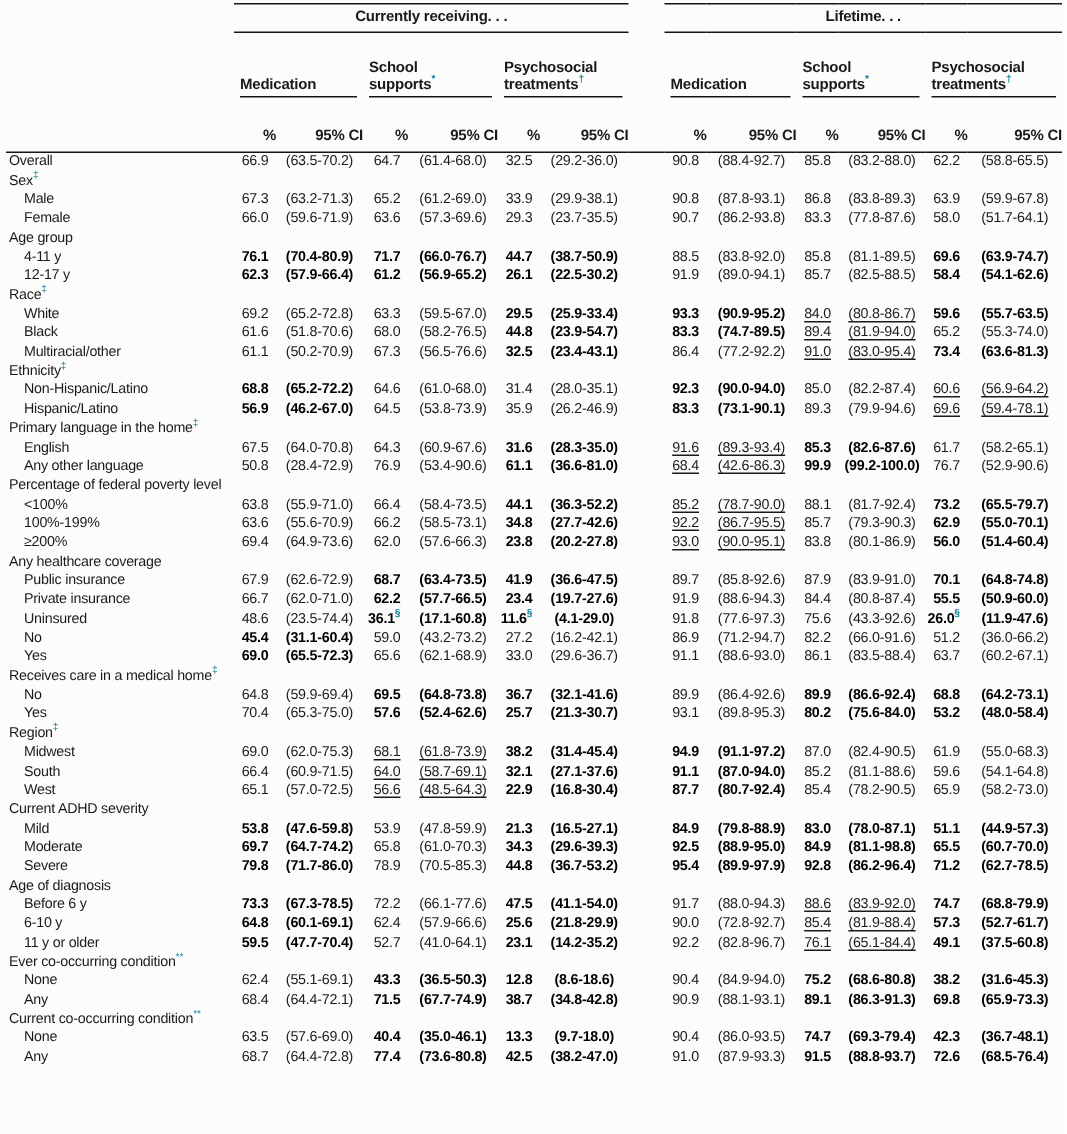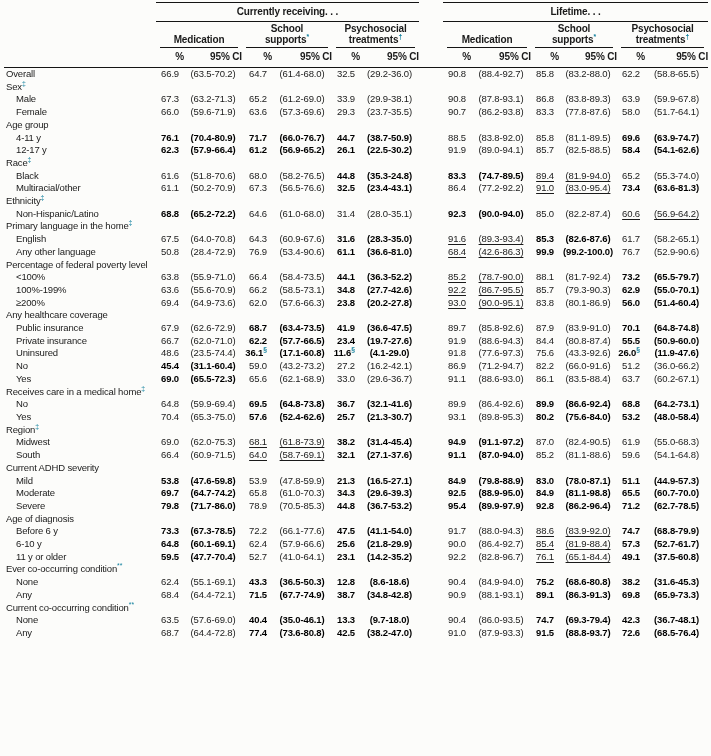--- a/index.html
+++ b/index.html
@@ -5,22 +5,22 @@
   html,body{margin:0;padding:0;background:#fff;}
   .page{width:711px;height:756px;box-sizing:border-box;background:#fcfcfa;
         font-family:"Liberation Sans",sans-serif;color:#1a1a1a;overflow:hidden;
         padding:2px 0 0 4px;}
   table{border-collapse:collapse;table-layout:fixed;width:704px;}
   th,td{margin:0;padding:0;font-size:9.5px;line-height:12.7px;vertical-align:bottom;
         font-weight:normal;text-align:left;letter-spacing:-0.15px;}
   
   .spanner{border-top:1.5px solid #141414;border-bottom:1px solid #141414;
            text-align:center;font-weight:bold;font-size:10px;padding:3px 0 2px;}
-  .sub{border-bottom:1px solid #141414;margin:0 4px;padding:2px 0 2px;
-       font-weight:bold;text-align:center;font-size:10px;line-height:10.8px;}
+  .sub{border-bottom:1px solid #141414;margin:17px 4px;padding:2px 0 2px;
+       font-weight:bold;font-size:10px;line-height:10.8px;}
   .mrow th{font-weight:bold;font-size:10px;padding:3px 0 3px;border-bottom:1.5px solid #141414;}
   .pv{text-align:right;padding-right:9px;}
   .pc{text-align:right;}
   
   td.lbl{padding-left:2px;white-space:normal;}
   td.lbl.item{padding-left:12px;}
   td.lbl.grp{padding-left:12px;text-indent:-10px;}
   td.v{text-align:right;padding-right:5px;white-space:nowrap;}
   td.ci{text-align:center;white-space:nowrap;}
   .b{font-weight:bold;color:#000;}
@@ -179,27 +179,43 @@
           <td class="ci">(89.0-94.1)</td>
           <td class="v">85.7</td>
           <td class="ci">(82.5-88.5)</td>
           <td class="v b">58.4</td>
           <td class="ci b">(54.1-62.6)</td>
         </tr>
         <tr>
           <td class="lbl grp" colspan="14">Race<sup class="mk">‡</sup></td>
         </tr>
         <tr>
+          <td class="lbl item">White</td>
+          <td class="v">69.2</td>
+          <td class="ci">(65.2-72.8)</td>
+          <td class="v">63.3</td>
+          <td class="ci">(59.5-67.0)</td>
+          <td class="v b">29.5</td>
+          <td class="ci b">(25.9-33.4)</td>
+          <td></td>
+          <td class="v b">93.3</td>
+          <td class="ci b">(90.9-95.2)</td>
+          <td class="v u">84.0</td>
+          <td class="ci u">(80.8-86.7)</td>
+          <td class="v b">59.6</td>
+          <td class="ci b">(55.7-63.5)</td>
+        </tr>
+        <tr>
           <td class="lbl item">Black</td>
           <td class="v">61.6</td>
           <td class="ci">(51.8-70.6)</td>
           <td class="v">68.0</td>
           <td class="ci">(58.2-76.5)</td>
           <td class="v b">44.8</td>
-          <td class="ci b">(35.3-24.8)</td>
+          <td class="ci b">(23.9-54.7)</td>
           <td></td>
           <td class="v b">83.3</td>
           <td class="ci b">(74.7-89.5)</td>
           <td class="v u">89.4</td>
           <td class="ci u">(81.9-94.0)</td>
           <td class="v">65.2</td>
           <td class="ci">(55.3-74.0)</td>
         </tr>
         <tr>
           <td class="lbl item">Multiracial/other</td>
@@ -230,20 +246,36 @@
           <td class="ci">(28.0-35.1)</td>
           <td></td>
           <td class="v b">92.3</td>
           <td class="ci b">(90.0-94.0)</td>
           <td class="v">85.0</td>
           <td class="ci">(82.2-87.4)</td>
           <td class="v u">60.6</td>
           <td class="ci u">(56.9-64.2)</td>
         </tr>
         <tr>
+          <td class="lbl item">Hispanic/Latino</td>
+          <td class="v b">56.9</td>
+          <td class="ci b">(46.2-67.0)</td>
+          <td class="v">64.5</td>
+          <td class="ci">(53.8-73.9)</td>
+          <td class="v">35.9</td>
+          <td class="ci">(26.2-46.9)</td>
+          <td></td>
+          <td class="v b">83.3</td>
+          <td class="ci b">(73.1-90.1)</td>
+          <td class="v">89.3</td>
+          <td class="ci">(79.9-94.6)</td>
+          <td class="v u">69.6</td>
+          <td class="ci u">(59.4-78.1)</td>
+        </tr>
+        <tr>
           <td class="lbl grp" colspan="14">Primary language in the home<sup class="mk">‡</sup></td>
         </tr>
         <tr>
           <td class="lbl item">English</td>
           <td class="v">67.5</td>
           <td class="ci">(64.0-70.8)</td>
           <td class="v">64.3</td>
           <td class="ci">(60.9-67.6)</td>
           <td class="v b">31.6</td>
           <td class="ci b">(28.3-35.0)</td>
@@ -469,20 +501,36 @@
           <td class="ci b">(27.1-37.6)</td>
           <td></td>
           <td class="v b">91.1</td>
           <td class="ci b">(87.0-94.0)</td>
           <td class="v">85.2</td>
           <td class="ci">(81.1-88.6)</td>
           <td class="v">59.6</td>
           <td class="ci">(54.1-64.8)</td>
         </tr>
         <tr>
+          <td class="lbl item">West</td>
+          <td class="v">65.1</td>
+          <td class="ci">(57.0-72.5)</td>
+          <td class="v u">56.6</td>
+          <td class="ci u">(48.5-64.3)</td>
+          <td class="v b">22.9</td>
+          <td class="ci b">(16.8-30.4)</td>
+          <td></td>
+          <td class="v b">87.7</td>
+          <td class="ci b">(80.7-92.4)</td>
+          <td class="v">85.4</td>
+          <td class="ci">(78.2-90.5)</td>
+          <td class="v">65.9</td>
+          <td class="ci">(58.2-73.0)</td>
+        </tr>
+        <tr>
           <td class="lbl grp" colspan="14">Current ADHD severity</td>
         </tr>
         <tr>
           <td class="lbl item">Mild</td>
           <td class="v b">53.8</td>
           <td class="ci b">(47.6-59.8)</td>
           <td class="v">53.9</td>
           <td class="ci">(47.8-59.9)</td>
           <td class="v b">21.3</td>
           <td class="ci b">(16.5-27.1)</td>
@@ -548,21 +596,21 @@
         <tr>
           <td class="lbl item">6-10 y</td>
           <td class="v b">64.8</td>
           <td class="ci b">(60.1-69.1)</td>
           <td class="v">62.4</td>
           <td class="ci">(57.9-66.6)</td>
           <td class="v b">25.6</td>
           <td class="ci b">(21.8-29.9)</td>
           <td></td>
           <td class="v">90.0</td>
-          <td class="ci">(86.4-92.7)</td>
+          <td class="ci">(72.8-92.7)</td>
           <td class="v u">85.4</td>
           <td class="ci u">(81.9-88.4)</td>
           <td class="v b">57.3</td>
           <td class="ci b">(52.7-61.7)</td>
         </tr>
         <tr>
           <td class="lbl item">11 y or older</td>
           <td class="v b">59.5</td>
           <td class="ci b">(47.7-70.4)</td>
           <td class="v">52.7</td>

